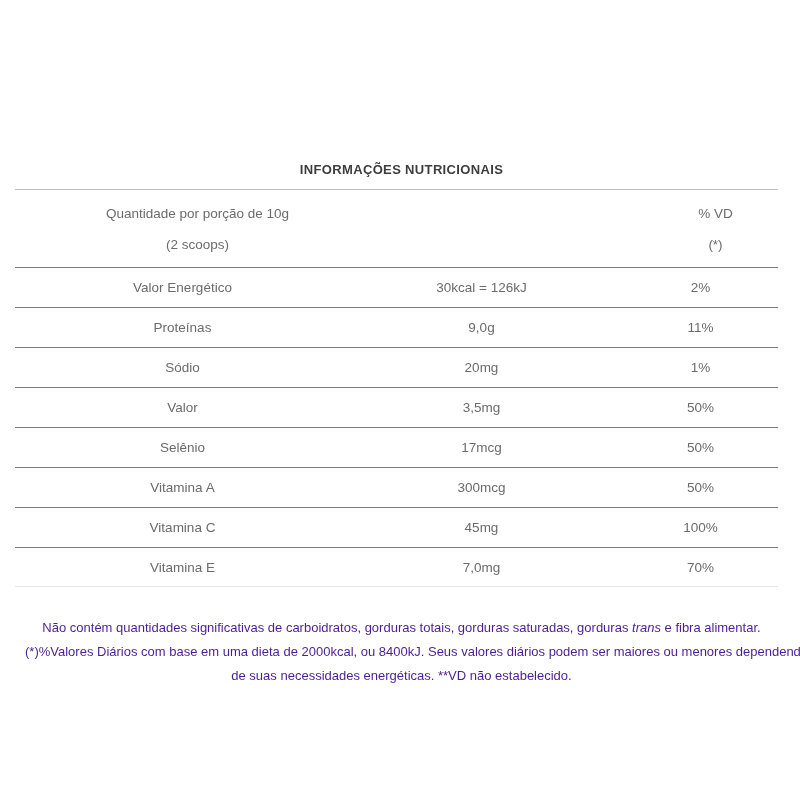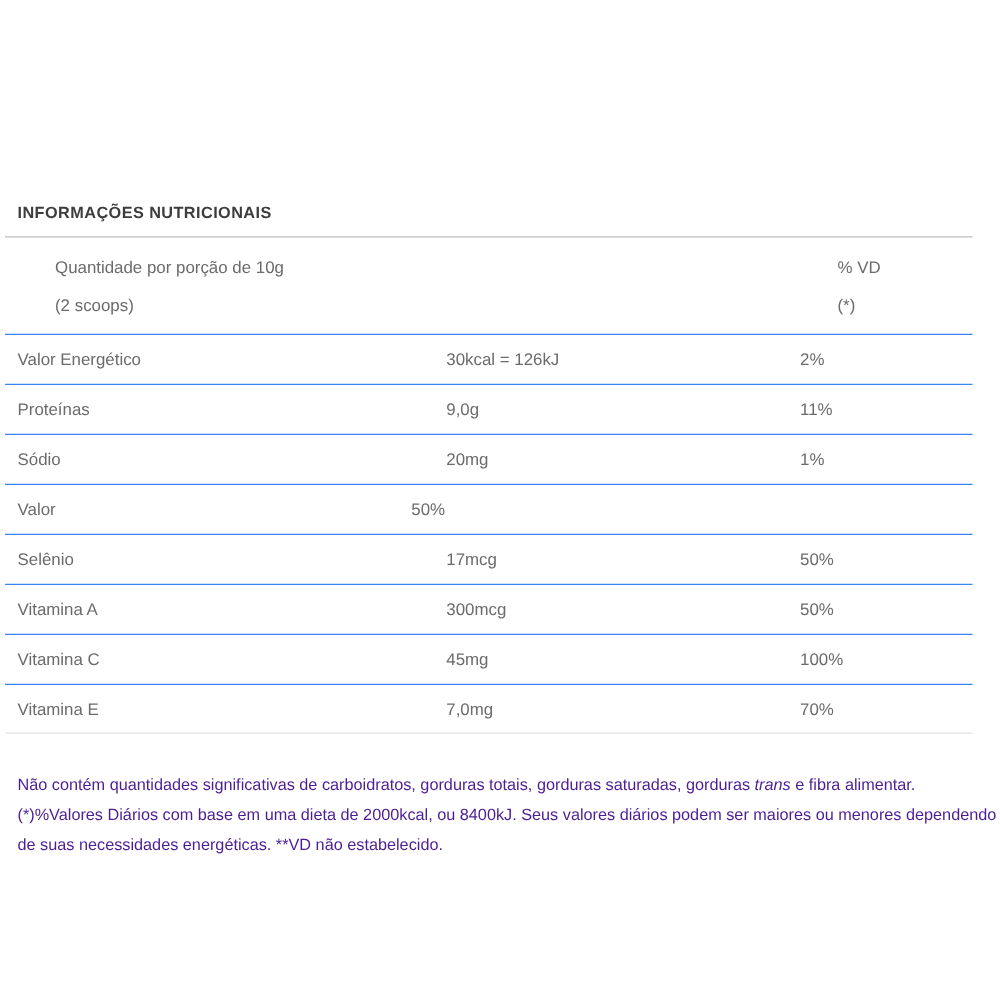--- a/index.html
+++ b/index.html
@@ -5,21 +5,22 @@
   * { box-sizing: border-box; }
   html, body { margin: 0; padding: 0; }
   body {
     width: 800px;
     height: 800px;
     background: #ffffff;
     font-family: "Liberation Sans", sans-serif;
     overflow: hidden;
   }
   .sheet {
-    padding: 162px 22px 0 4px;
+    padding: 162px 22px 0 15px;
+    text-align: center;
   }
   .nt-title {
     font-size: 13px;
     font-weight: 700;
     letter-spacing: 0.35px;
     color: #3d3d3d;
     padding-left: 10px;
     line-height: 16px;
   }
   .title-rule {
@@ -28,21 +29,21 @@
   }
   .thead {
     display: flex;
     padding: 16px 0 15px 0;
     color: #6b6b6b;
     font-size: 13.5px;
   }
   .thead .hline { line-height: 15px; margin-left: 30px; }
   .thead .hline + .hline { margin-top: 16px; }
   .c1 { width: 325px; padding-left: 10px; }
-  .c2 { width: 283px; margin-left: 28px; }
+  .c2 { width: 283px; }
   .c3 { flex: 1; }
   .trow {
     display: flex;
     align-items: center;
     height: 40px;
     border-top: 1px solid #3b82f6;
     color: #6b6b6b;
     font-size: 13.5px;
   }
   .trow:last-of-type { border-bottom: 1px solid #e5e5e5; }
@@ -88,20 +89,21 @@
       <div class="c2">9,0g</div>
       <div class="c3">11%</div>
     </div>
     <div class="trow">
       <div class="c1">Sódio</div>
       <div class="c2">20mg</div>
       <div class="c3">1%</div>
     </div>
     <div class="trow">
       <div class="c1">Valor</div>
+      <div class="c2">3,5mg</div>
       <div class="c3">50%</div>
     </div>
     <div class="trow">
       <div class="c1">Selênio</div>
       <div class="c2">17mcg</div>
       <div class="c3">50%</div>
     </div>
     <div class="trow">
       <div class="c1">Vitamina A</div>
       <div class="c2">300mcg</div>

